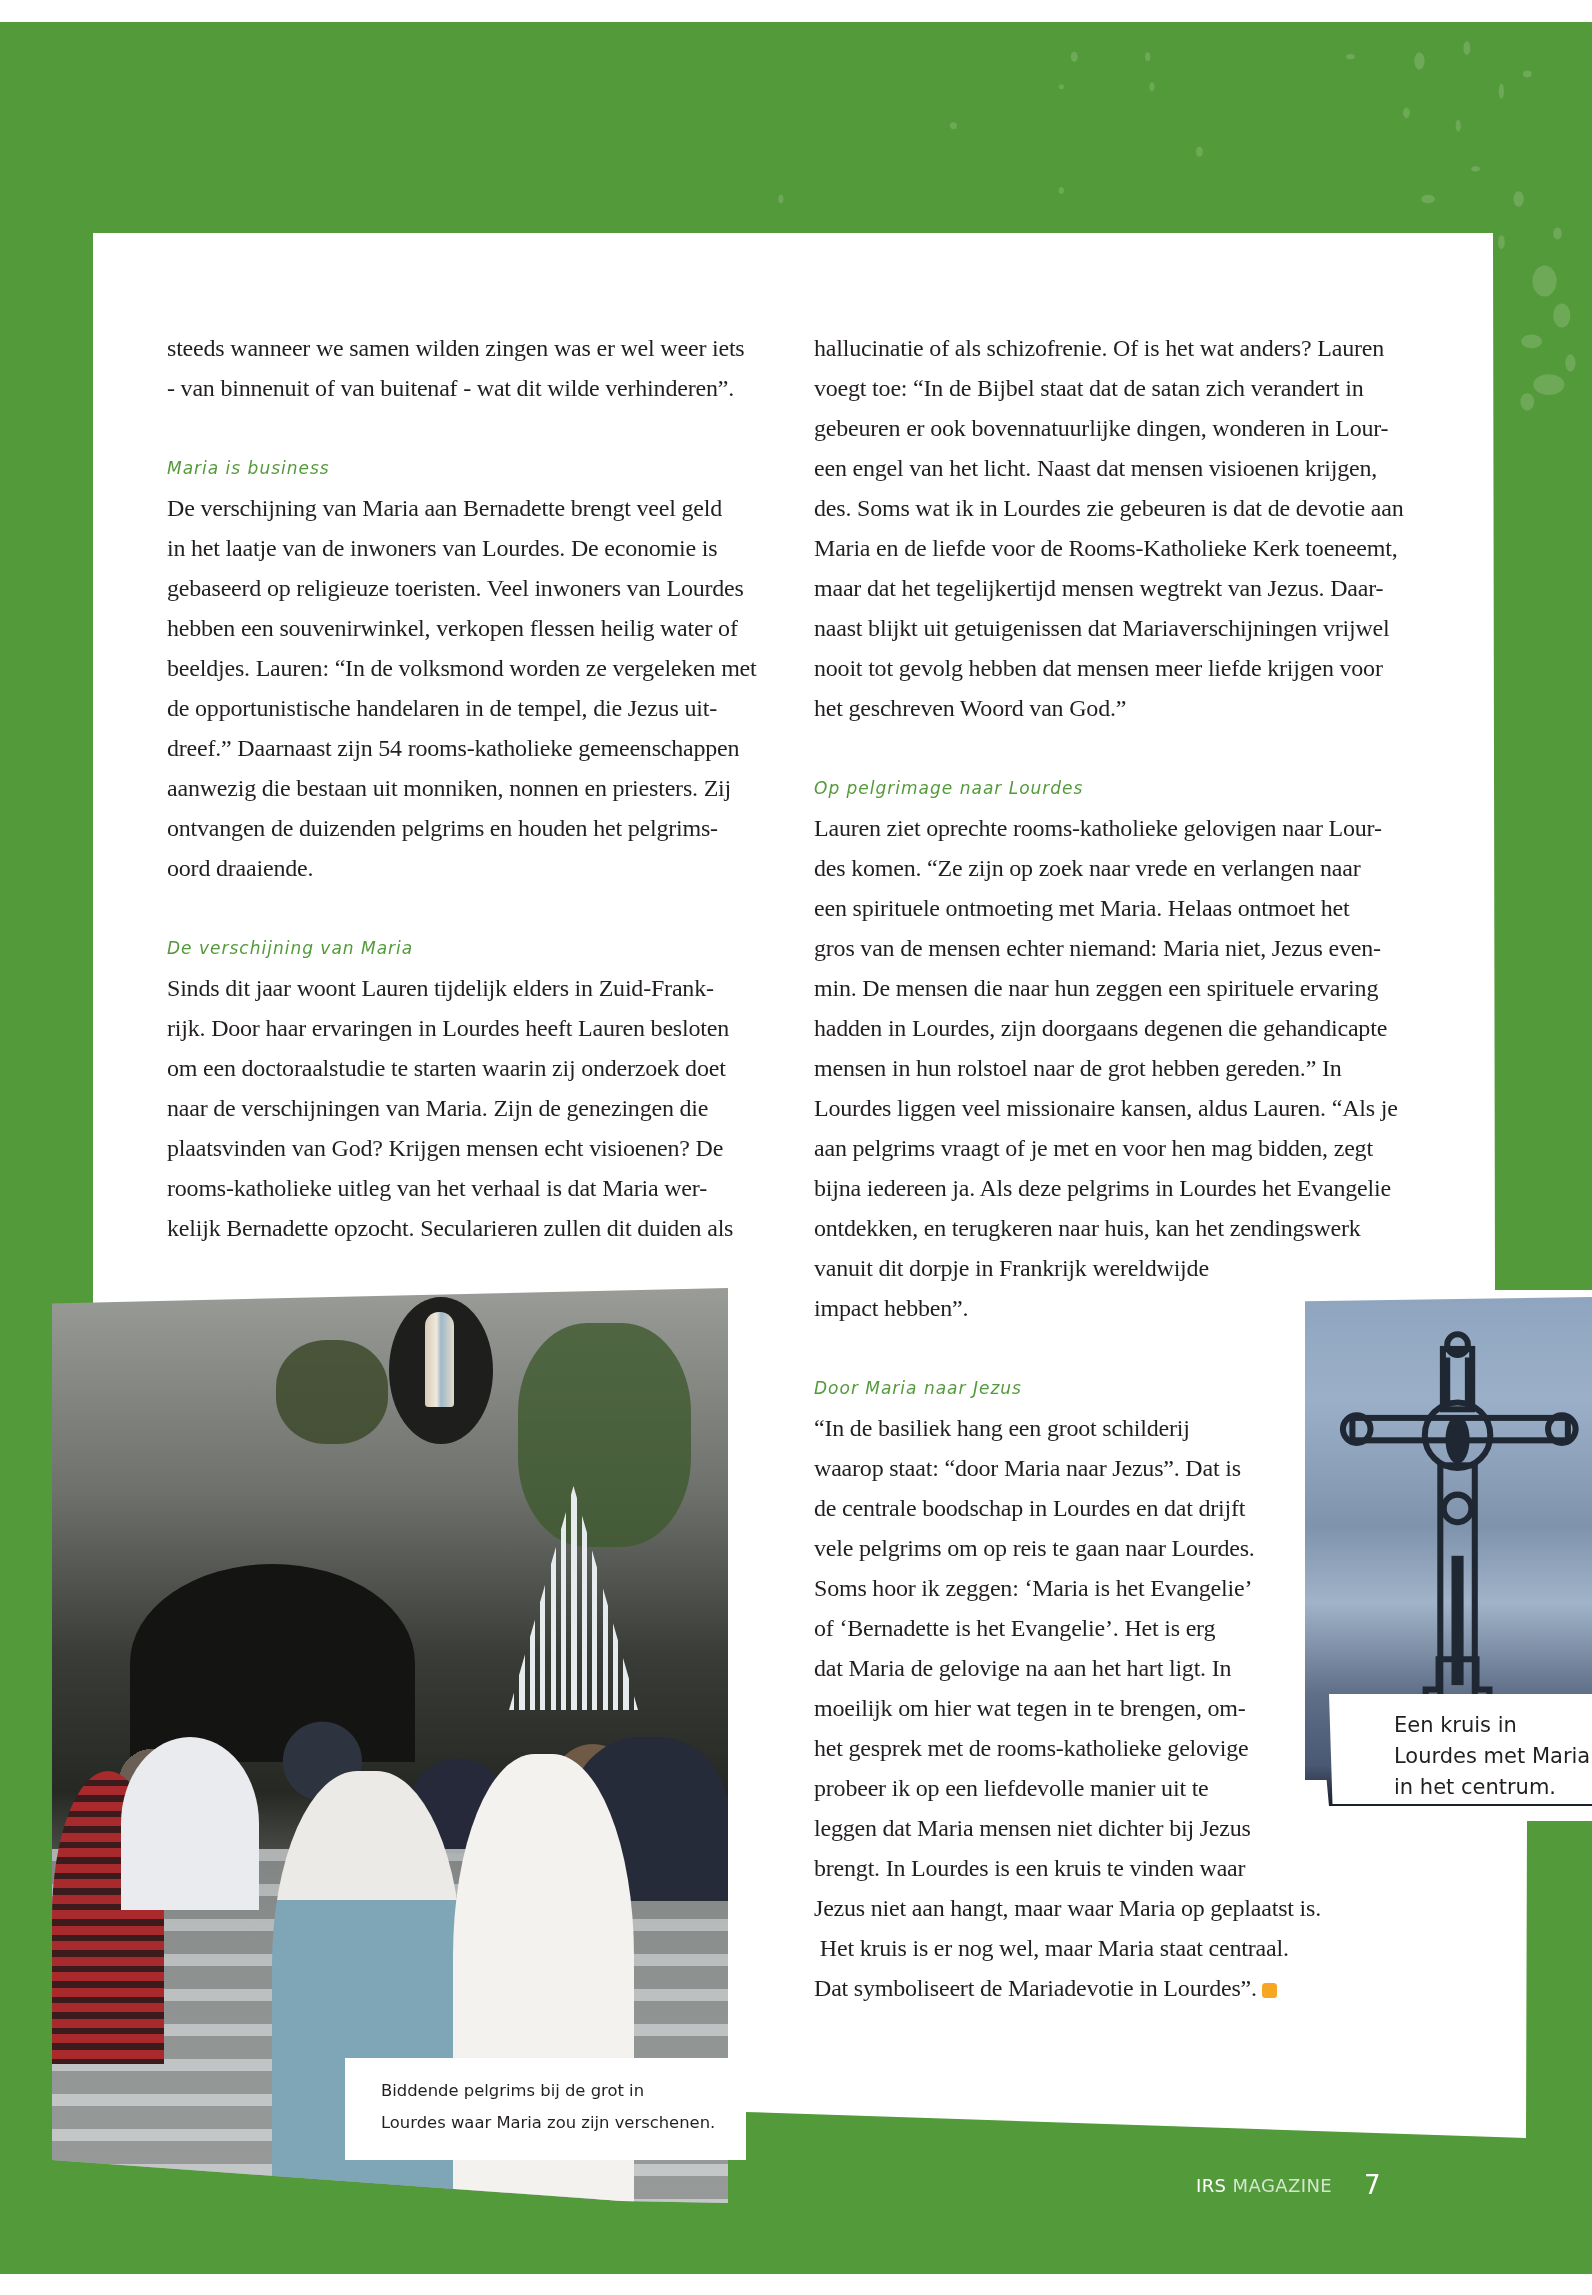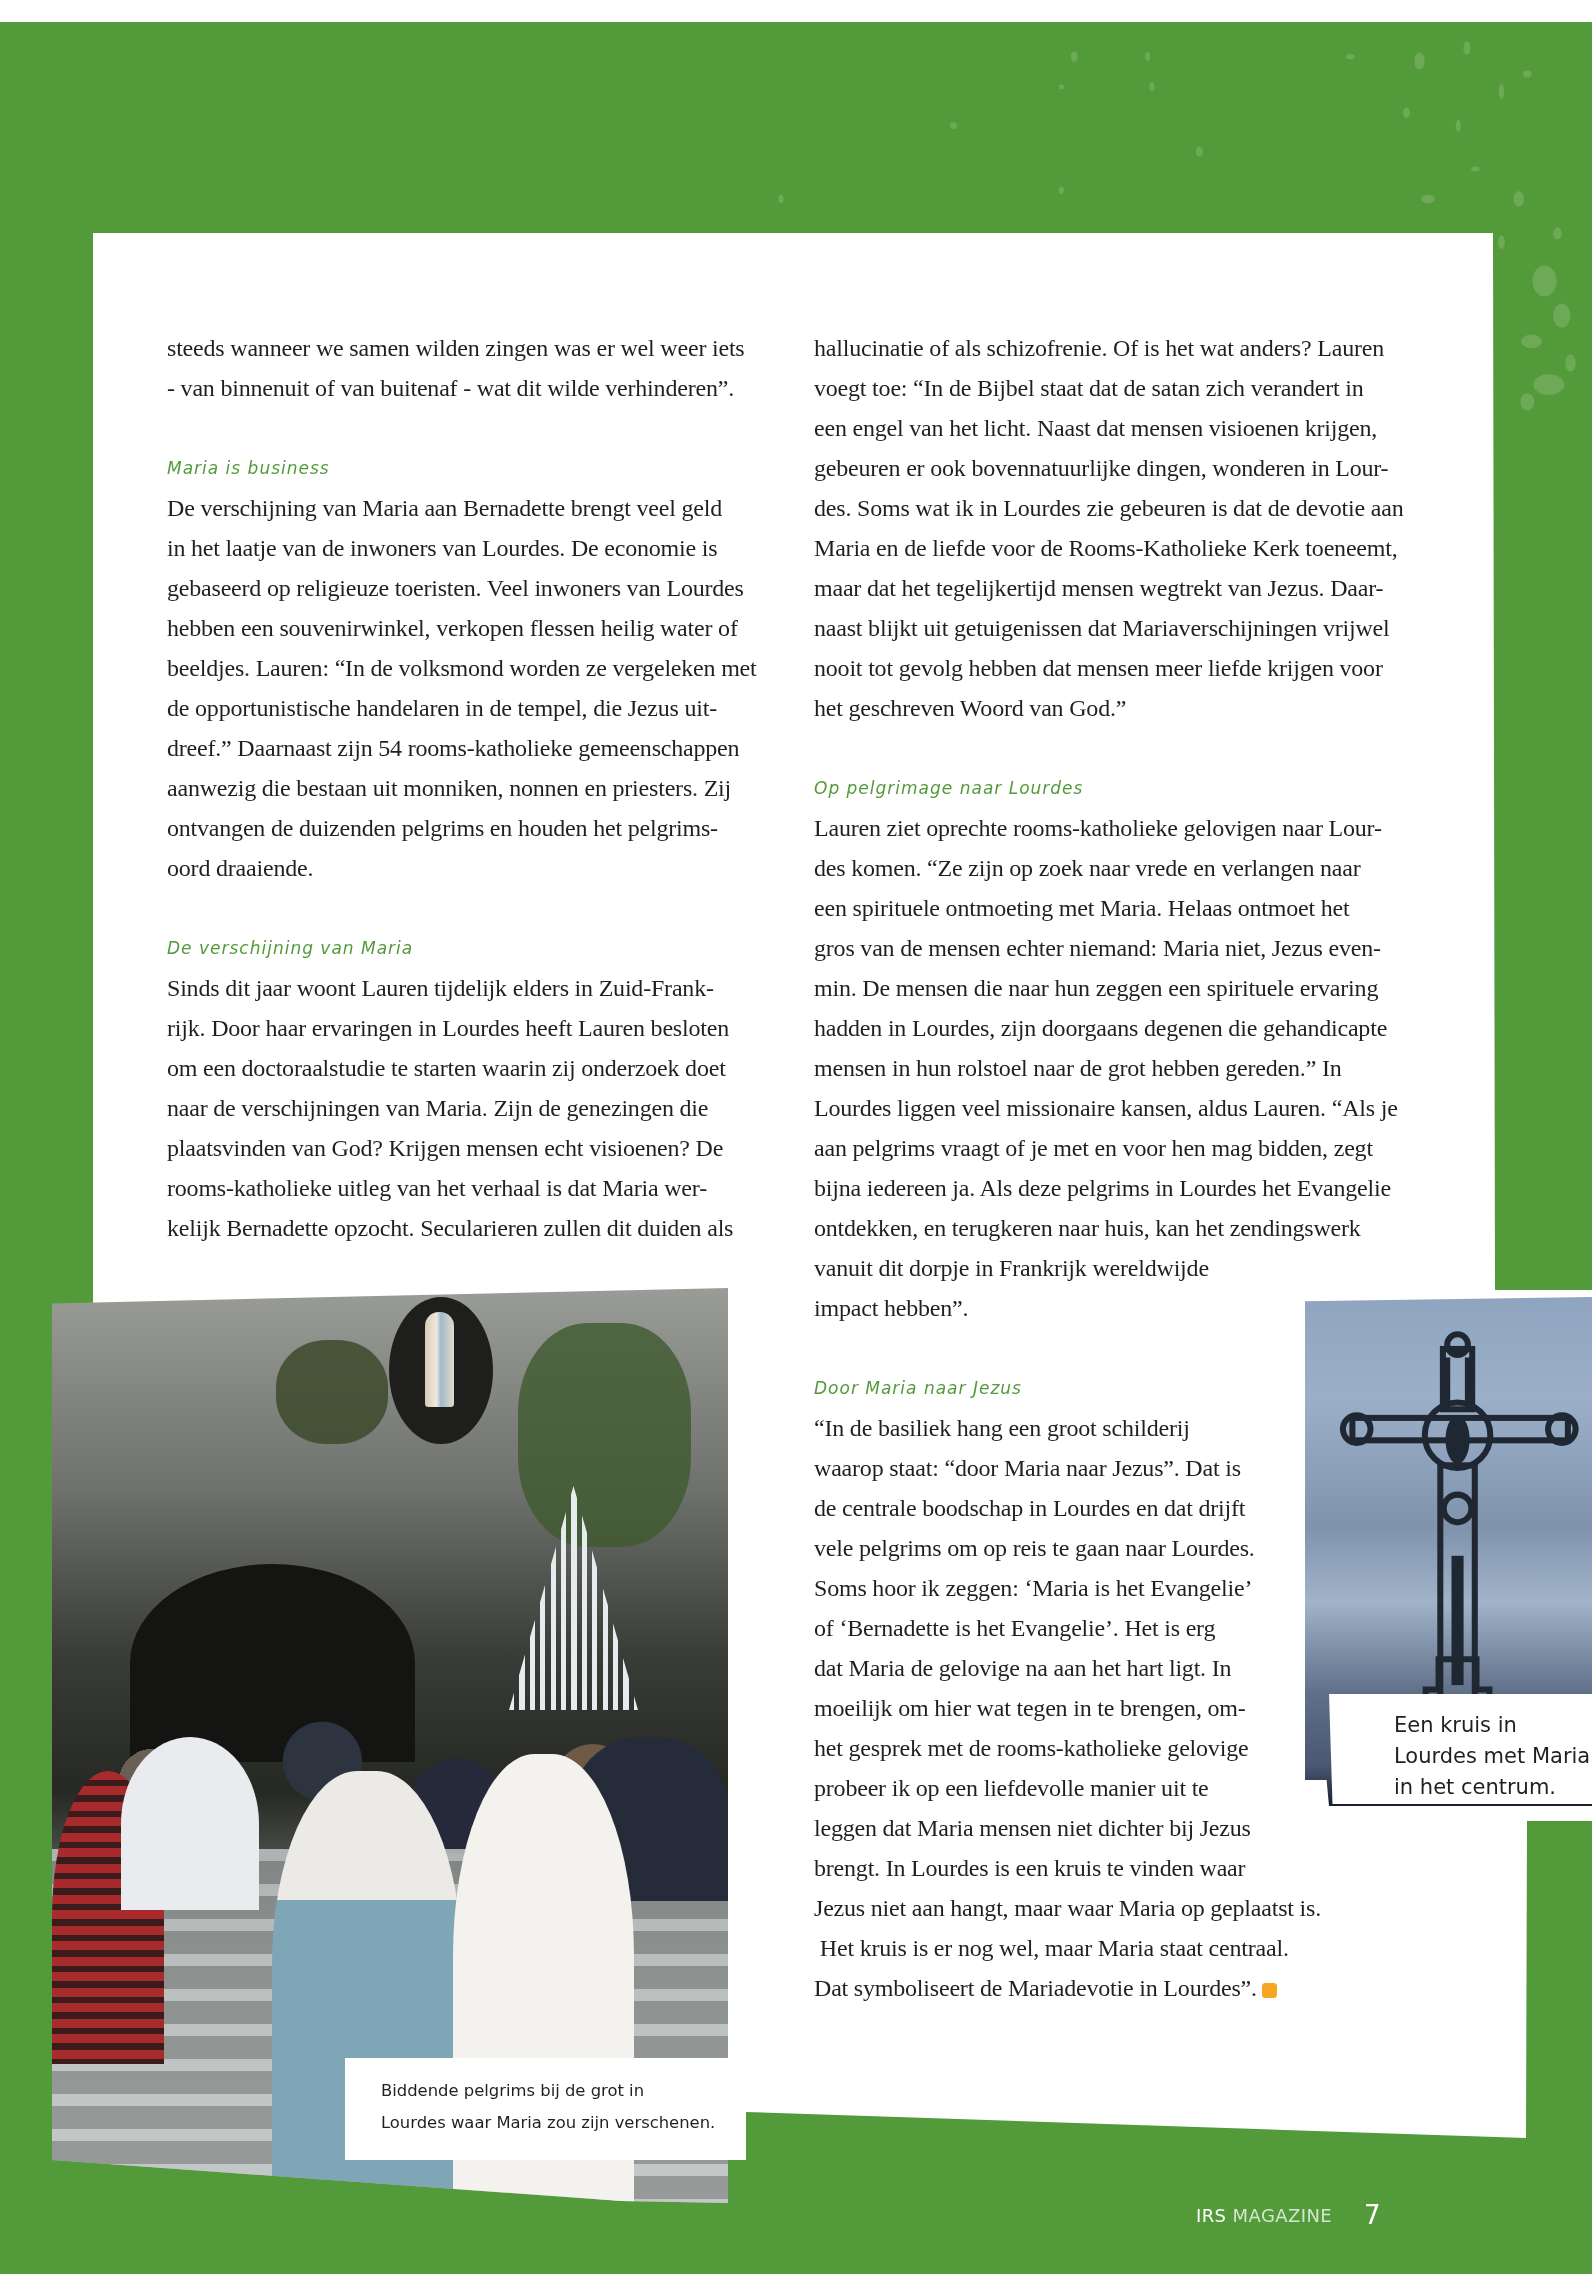--- a/index.html
+++ b/index.html
@@ -94,21 +94,21 @@
     background: linear-gradient(180deg, #8fa4be 0%, #9bb0c8 20%, #7f93ad 45%, #a0b3c8 60%, #5f6f88 78%, #4a5873 92%, #1a1f2c 100%);
     clip-path: polygon(0 4.3px, 287px 0, 287px 509px, 24px 509px, 21.6px 483px, 0 483px);
     overflow: hidden;
   }
   .cross-photo svg { position: absolute; left: 0; top: 0; }
   .caption-cross { left: 1329px; top: 1694px; width: 263px; height: 110px; clip-path: polygon(0 0, 100% 0, 100% 100%, 3.5px 100%); }
   .caption-cross .txt { position: absolute; left: 65px; top: 15.5px; font-size: 21px; line-height: 31px; }
   .footer {
     position: absolute; left: 1196px; top: 2175px;
     font-family: "DejaVu Sans", "Liberation Sans", sans-serif;
-    color: #ffffff; font-size: 18px; letter-spacing: 0.4px; margin-top: 30px;
+    color: #ffffff; font-size: 18px; letter-spacing: 0.4px;
   }
   .footer .brand-bold { font-weight: normal; }
   .footer .brand-light { font-weight: normal; opacity: .75; }
   .footer .pagenum { position: absolute; left: 168px; top: -5.2px; font-size: 26px; }
 </style>
 </head>
 <body>
 
 <div class="green-bg"></div>
 <svg class="speckles" viewBox="0 0 1845 520" width="1592" height="449">
@@ -171,22 +171,22 @@
       <p>plaatsvinden van God? Krijgen mensen echt visioenen? De</p>
       <p>rooms-katholieke uitleg van het verhaal is dat Maria wer-</p>
       <p>kelijk Bernadette opzocht. Secularieren zullen dit duiden als</p>
     </div>
 </div>
 
 <div class="col right-col">
   <div>
       <p>hallucinatie of als schizofrenie. Of is het wat anders? Lauren</p>
       <p>voegt toe: “In de Bijbel staat dat de satan zich verandert in</p>
+      <p>gebeuren er ook bovennatuurlijke dingen, wonderen in Lour-</p>
       <p>een engel van het licht. Naast dat mensen visioenen krijgen,</p>
-      <p>gebeuren er ook bovennatuurlijke dingen, wonderen in Lour-</p>
       <p>des. Soms wat ik in Lourdes zie gebeuren is dat de devotie aan</p>
       <p>Maria en de liefde voor de Rooms-Katholieke Kerk toeneemt,</p>
       <p>maar dat het tegelijkertijd mensen wegtrekt van Jezus. Daar-</p>
       <p>naast blijkt uit getuigenissen dat Mariaverschijningen vrijwel</p>
       <p>nooit tot gevolg hebben dat mensen meer liefde krijgen voor</p>
       <p>het geschreven Woord van God.”</p>
     </div>
   <div class="gap"></div>
   <div class="h">Op pelgrimage naar Lourdes</div>
   <div>

